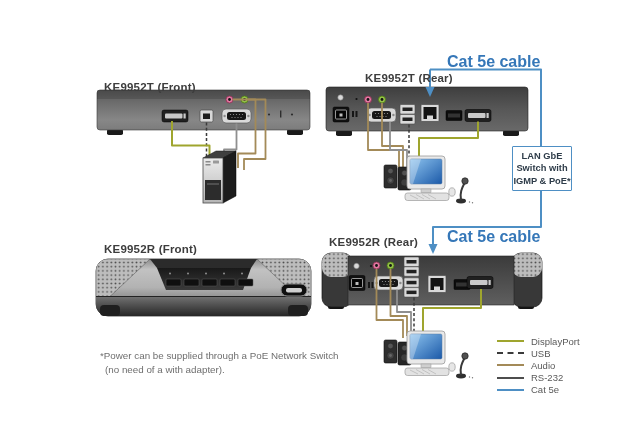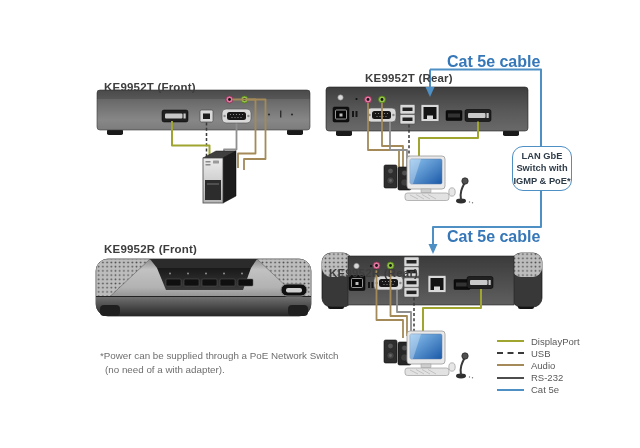--- a/index.html
+++ b/index.html
@@ -6,21 +6,21 @@
   #canvas{
     position:relative;width:640px;height:448px;background:#ffffff;
     font-family:"Liberation Sans",sans-serif;overflow:hidden;
   }
   #art{position:absolute;left:0;top:0;z-index:1;}
   .txt{position:absolute;z-index:2;white-space:nowrap;}
   .dev-label{font-size:11.5px;font-weight:700;color:var(--c-label_text,#3d3d3d);letter-spacing:.2px;}
   .cat-label{font-size:16px;font-weight:700;color:var(--c-cat5e_label,#3577b8);}
   .switch-box{
     position:absolute;z-index:2;left:512px;top:146px;width:58px;height:43px;
-    border:1.5px solid var(--c-cat5e,#4e8fc4);background:#fff;border-radius:11px;
+    border:1.5px solid var(--c-cat5e,#4e8fc4);background:#fff;border-radius:1px;
     display:flex;flex-direction:column;align-items:center;justify-content:center;
     font-size:9.3px;font-weight:600;line-height:1.3;color:var(--c-box_text,#2e3c49);text-align:center;
   }
   .footnote{left:100px;top:349px;font-size:9.8px;line-height:13.5px;color:var(--c-note_text,#6e6e6e);}
   .footnote .l2{padding-left:5px;}
   .legend{left:497px;top:335px;}
   .legend-row{display:flex;align-items:center;height:12.2px;text-align:right;}
   .sw{width:27px;height:0;border-top:2px solid #000;margin-right:7px;flex:0 0 auto;}
   .sw-dp{border-color:var(--c-displayport,#9fa52e);}
   .sw-usb{border-top-style:dashed;border-color:var(--c-usb,#3a3a3a);}
@@ -309,21 +309,21 @@
       <path class="cable cable-rs232" d="M397 290 V312 H411 V334"></path>
       <path class="cable cable-usb" d="M414 297.5 V336"></path>
       <path class="cable cable-dp" d="M481 289 V308 H423 V332"></path>
     </g>
     <use href="#ws" x="383" y="327"></use>
   </svg>
 
   <div class="txt dev-label" style="left:104px;top:72px;margin-top:9px;">KE9952T (Front)</div>
   <div class="txt dev-label" style="left:329px;top:72px;padding-left:36px;">KE9952T (Rear)</div>
   <div class="txt dev-label" style="left:104px;top:243px;text-align:center;">KE9952R (Front)</div>
-  <div class="txt dev-label" style="left:329px;top:236px;margin-top:31px;">KE9952R (Rear)</div>
+  <div class="txt dev-label" style="left:329px;top:236px;">KE9952R (Rear)</div>
 
   <div class="txt cat-label" style="left:447px;top:53px;">Cat 5e cable</div>
   <div class="txt cat-label" style="left:447px;top:228px;">Cat 5e cable</div>
 
   <div class="switch-box">
     <div>LAN GbE</div>
     <div>Switch with</div>
     <div>IGMP &amp; PoE*</div>
   </div>
 

